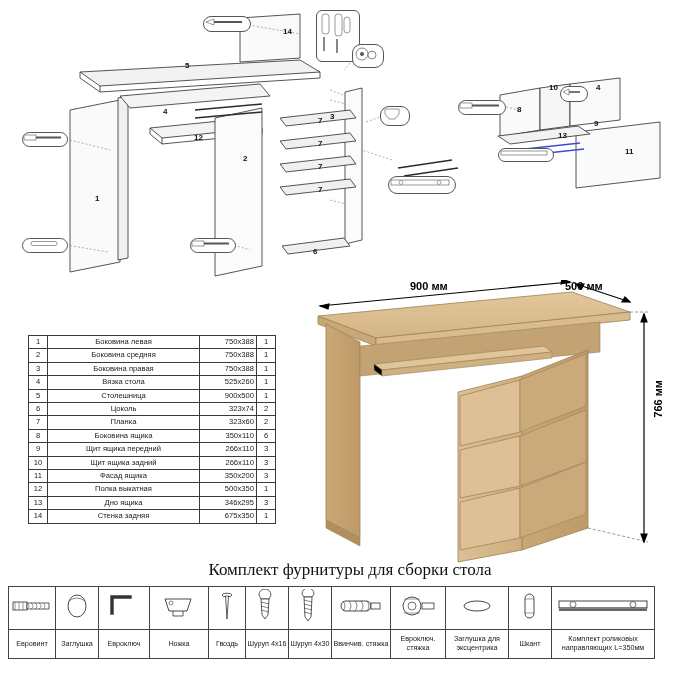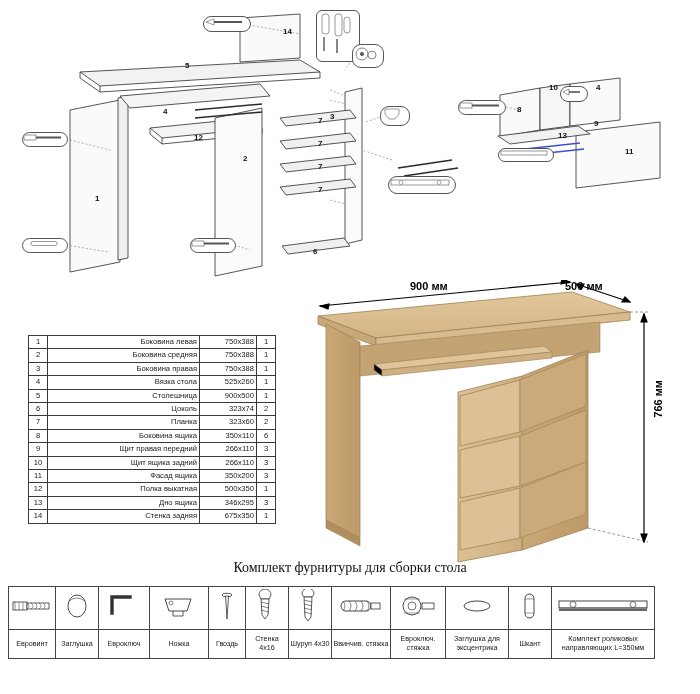--- a/index.html
+++ b/index.html
@@ -24,35 +24,35 @@
     background:transparent;line-height:1;
   }
 
   
   .parts{
     position:absolute;left:28px;top:335px;width:248px;
     border-collapse:collapse;font-size:7.6px;
   }
   .parts td{border:1px solid #3a3a3a;padding:0px 2px;height:12.4px;line-height:12.4px;}
   .parts .c-num{width:14px;text-align:center;}
-  .parts .c-name{text-align:right;}
+  .parts .c-name{text-align:center;}
   .parts .c-size{width:52px;text-align:right;}
   .parts .c-qty{width:14px;text-align:center;}
 
   
   .desk{position:absolute;left:300px;top:260px;width:390px;height:290px;margin-top:20px;}
 
   .dim-label{position:absolute;font-size:11px;font-weight:bold;color:#000;}
   .dim-vert{position:absolute;font-size:11px;font-weight:bold;color:#000;
     writing-mode:vertical-rl;transform:rotate(180deg);}
 
   
   .kit-title{
     position:absolute;left:0;top:560px;width:700px;text-align:center;
-    font-family:"Liberation Serif", serif;font-size:14px;color:#111;
+    font-family:"Liberation Serif", serif;font-size:17px;color:#111;
   }
   .kit{
     position:absolute;left:8px;top:586px;width:584px;border-collapse:collapse;border-radius:11px;
   }
   .kit td{border:1px solid #444;text-align:center;vertical-align:middle;}
   .kit .r-icon{height:40px;}
   .kit .r-name{height:26px;font-size:7.2px;line-height:8.6px;padding:1px;}
   .kit .r-qty{height:22px;font-size:13px;font-weight:bold;}
 </style>
 </head>
@@ -254,21 +254,21 @@
           <td class="c-qty">2</td>
         </tr>
       <tr>
           <td class="c-num">8</td>
           <td class="c-name">Боковина ящика</td>
           <td class="c-size">350x110</td>
           <td class="c-qty">6</td>
         </tr>
       <tr>
           <td class="c-num">9</td>
-          <td class="c-name">Щит правая передний</td>
+          <td class="c-name">Щит ящика передний</td>
           <td class="c-size">266x110</td>
           <td class="c-qty">3</td>
         </tr>
       <tr>
           <td class="c-num">10</td>
           <td class="c-name">Щит ящика задний</td>
           <td class="c-size">266x110</td>
           <td class="c-qty">3</td>
         </tr>
       <tr>
@@ -451,21 +451,21 @@
               <line x1="6" y1="21" x2="94" y2="21" stroke="#333" stroke-width="1.6"></line>
             </svg>
       </td>
     </tr>
     <tr>
       <td class="r-name">Евровинт</td>
       <td class="r-name">Заглушка</td>
       <td class="r-name">Евроключ</td>
       <td class="r-name">Ножка</td>
       <td class="r-name">Гвоздь</td>
-      <td class="r-name">Стенка 4x16</td>
+      <td class="r-name">Шуруп 4x16</td>
       <td class="r-name">Шуруп 4x30</td>
       <td class="r-name">Ввинчив. стяжка</td>
       <td class="r-name">Евроключ. стяжка</td>
       <td class="r-name">Заглушка для эксцентрика</td>
       <td class="r-name">Шкант</td>
       <td class="r-name">Комплект роликовых направляющих L=350мм</td>
     </tr>
   </tbody>
     </table>
 

